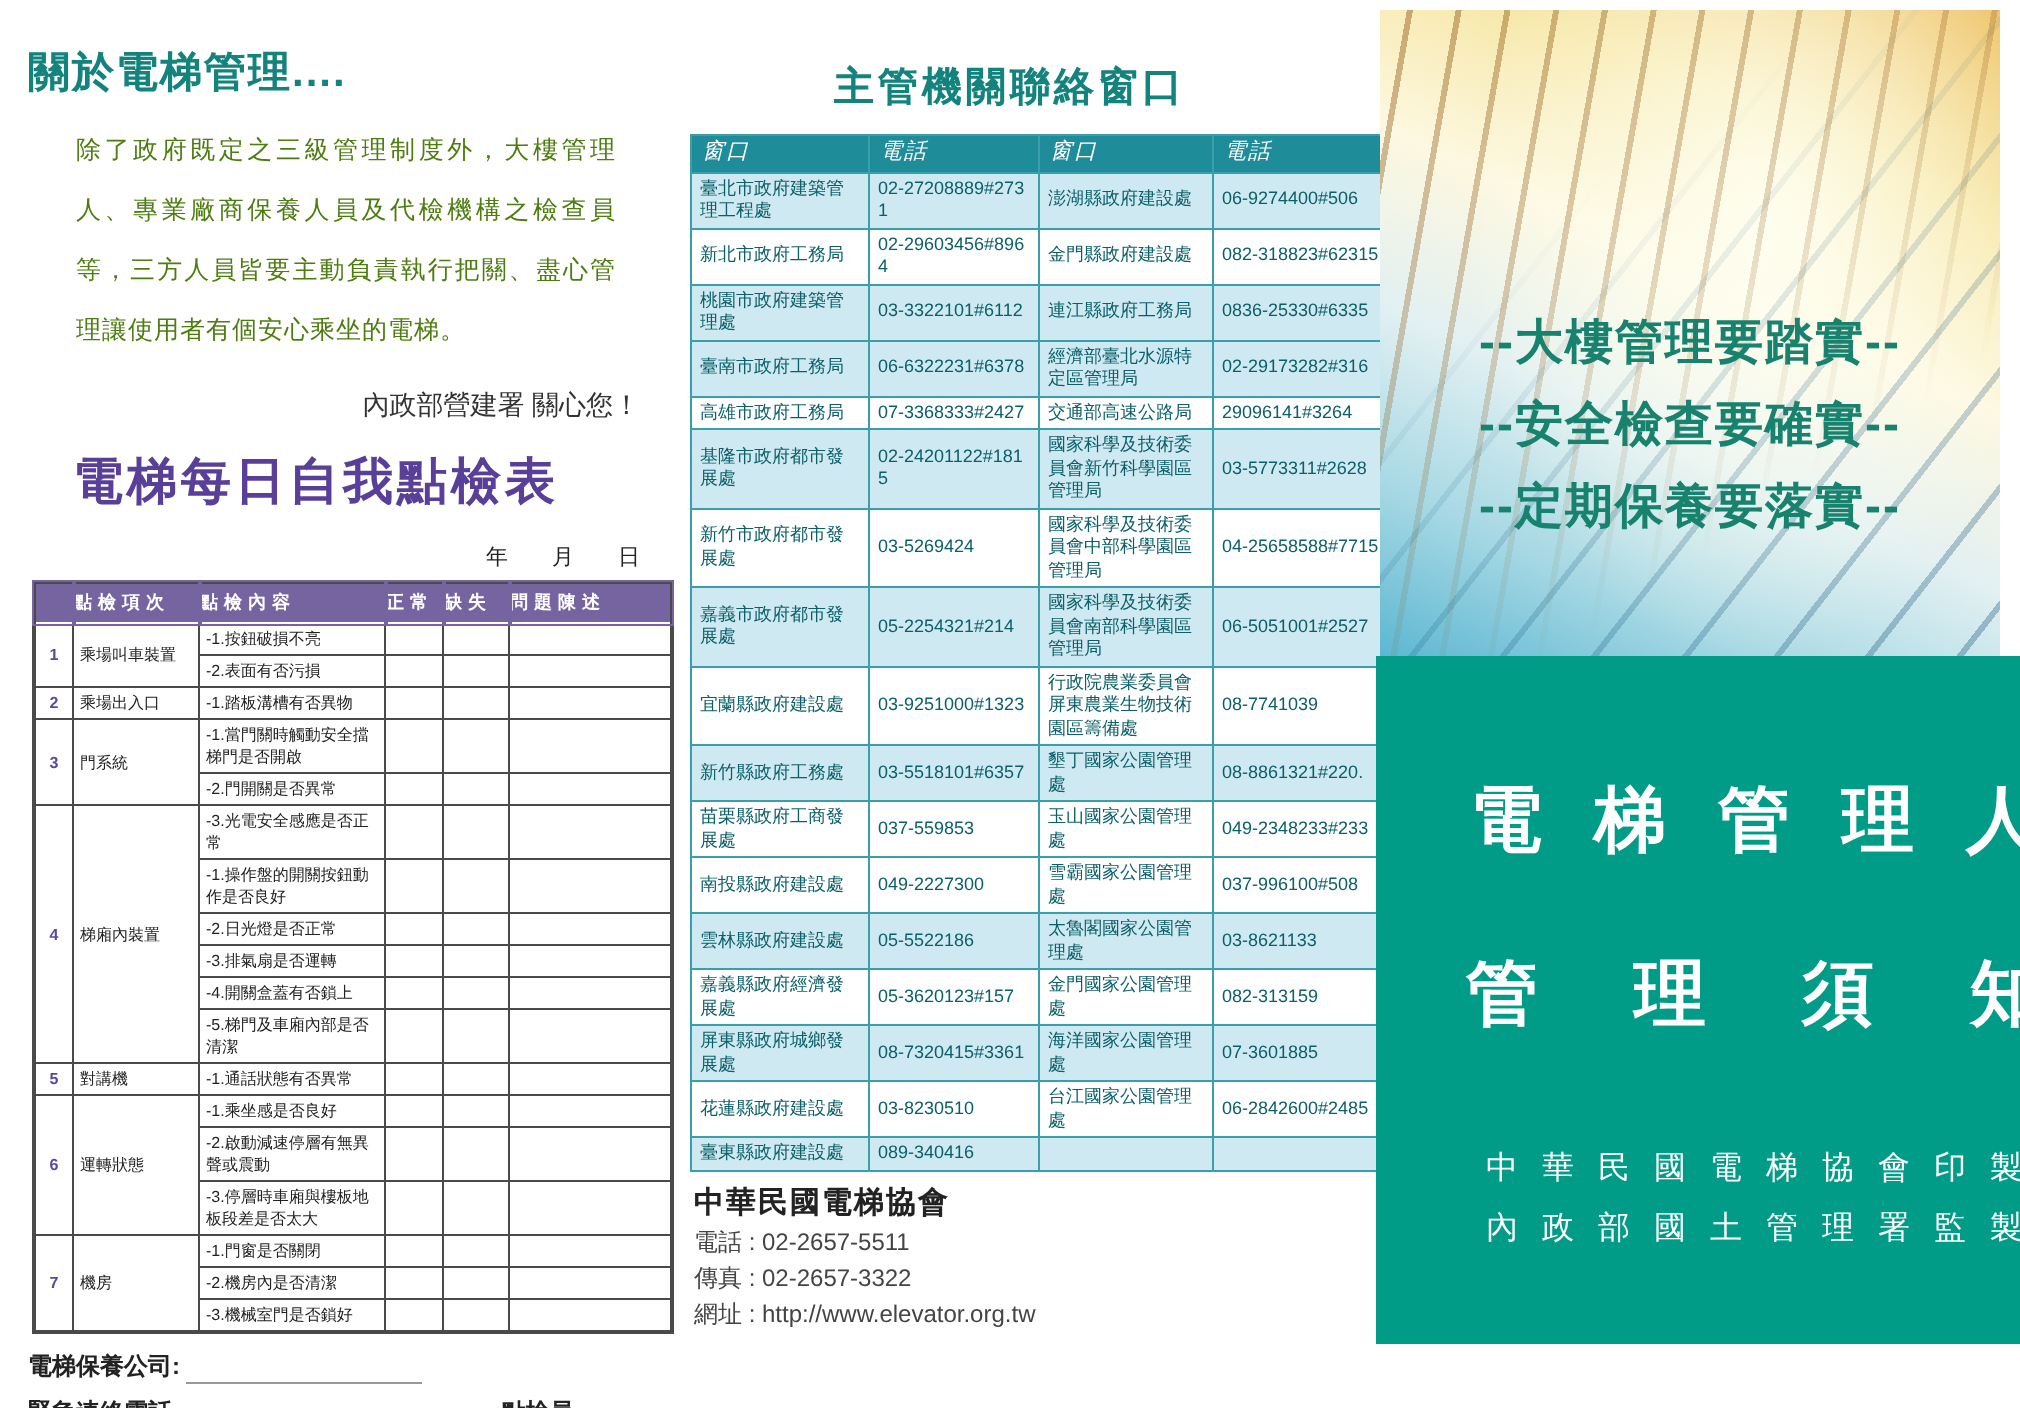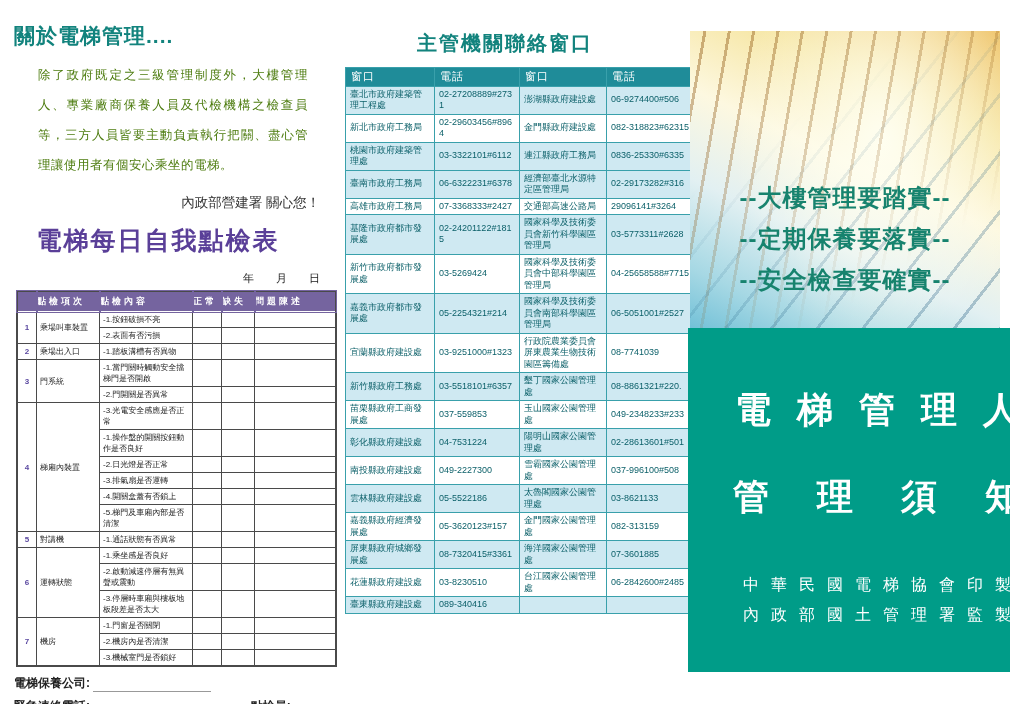--- a/index.html
+++ b/index.html
@@ -27,29 +27,29 @@
   .left-footer{margin:8px 0 0 2px;font-size:12px;font-weight:bold;color:#222;}
   .left-footer .row{margin-top:6px;}
   .blank-line{display:inline-block;border-bottom:1px solid #999;height:12px;vertical-align:bottom;}
   .w120{width:118px;} .w130{width:128px;}
   .inspector{margin-left:26px;}
   
   .mid-panel{position:absolute;left:345px;top:28px;width:320px;}
   .mid-title{font-size:20px;font-weight:bold;color:#12837d;text-align:center;letter-spacing:2px;margin:2px 0 10px 0;}
   table.contacts{border-collapse:collapse;width:316px;table-layout:fixed;}
   table.contacts th,table.contacts td{border:1px solid #39a0ab;padding:2px 4px;font-size:9px;line-height:11.5px;vertical-align:middle;color:#0a5f68;word-break:break-all;}
-  table.contacts thead th{background:#1f8c99;color:#fff;font-size:11px;font-weight:normal;text-align:left;padding:3px 5px;letter-spacing:1px;}
+  table.contacts thead th{background:#1f8c99;color:#fff;font-size:11px;font-weight:normal;text-align:left;padding:3px 5px;letter-spacing:1px;font-style:italic;}
   table.contacts tr.alt td{background:#cfe9f2;}
   .ct-c1{width:78px;} .ct-c2{width:74px;} .ct-c3{width:76px;} .ct-c4{width:80px;}
   td.small-cell{font-size:7px;line-height:9.5px;}
   .org-block{margin:6px 0 0 2px;}
   .org-name{font-size:15px;font-weight:bold;color:#222;letter-spacing:1px;line-height:20px;}
   .org-line{font-size:12px;color:#444;line-height:18px;}
   
-  .photo{position:absolute;left:690px;top:31px;width:310px;height:386px;overflow:hidden;
+  .photo{position:absolute;left:690px;top:5px;width:310px;height:386px;overflow:hidden;
     background:
       radial-gradient(ellipse at 62% 28%, rgba(255,255,242,0.95), rgba(255,255,255,0) 55%),
       linear-gradient(205deg,#eec266 0%,#f6e6a4 20%,#fdf8e0 38%,#e2f0f2 55%,#a6d8e4 72%,#5db7d2 88%,#2f8fb6 100%);}
   .photo .mullions{position:absolute;inset:-30px;
     background:repeating-linear-gradient(100deg, rgba(141,84,15,0.5) 0 3px, rgba(255,255,255,0) 3px 24px);
     -webkit-mask-image:linear-gradient(145deg,#000 0%,rgba(0,0,0,0.55) 35%,transparent 62%);
     mask-image:linear-gradient(145deg,#000 0%,rgba(0,0,0,0.55) 35%,transparent 62%);}
   .photo .glasslines{position:absolute;inset:-30px;
     background:repeating-linear-gradient(128deg, rgba(23,84,122,0.45) 0 3px, rgba(255,255,255,0) 3px 36px);
     -webkit-mask-image:linear-gradient(325deg,#000 0%,rgba(0,0,0,0.5) 40%,transparent 70%);
@@ -295,26 +295,20 @@
           <td class="ct-c2">03-5518101#6357</td>
           <td class="ct-c3">墾丁國家公園管理處</td>
           <td class="ct-c4">08-8861321#220.</td>
         </tr>
         <tr>
           <td class="ct-c1">苗栗縣政府工商發展處</td>
           <td class="ct-c2">037-559853</td>
           <td class="ct-c3">玉山國家公園管理處</td>
           <td class="ct-c4">049-2348233#233</td>
         </tr>
-        <tr class="alt">
-          <td class="ct-c1">彰化縣政府建設處</td>
-          <td class="ct-c2">04-7531224</td>
-          <td class="ct-c3">陽明山國家公園管理處</td>
-          <td class="ct-c4">02-28613601#501</td>
-        </tr>
         <tr>
           <td class="ct-c1">南投縣政府建設處</td>
           <td class="ct-c2">049-2227300</td>
           <td class="ct-c3">雪霸國家公園管理處</td>
           <td class="ct-c4">037-996100#508</td>
         </tr>
         <tr class="alt">
           <td class="ct-c1">雲林縣政府建設處</td>
           <td class="ct-c2">05-5522186</td>
           <td class="ct-c3">太魯閣國家公園管理處</td>
@@ -340,29 +334,36 @@
         </tr>
         <tr class="alt">
           <td class="ct-c1">臺東縣政府建設處</td>
           <td class="ct-c2">089-340416</td>
           <td class="ct-c3"></td>
           <td class="ct-c4"></td>
         </tr>
       </tbody>
   </table>
 
+  <div class="org-block">
+    <div class="org-name">中華民國電梯協會</div>
+    <div class="org-line">電話 : 02-2657-5511</div>
+    <div class="org-line">傳真 : 02-2657-3322</div>
+    <div class="org-line">網址 : http://www.elevator.org.tw</div>
+
+  </div>
 </div>
 
 <div class="photo">
   <div class="mullions"></div>
   <div class="glasslines"></div>
   <div class="slogans">
     <div class="slogan">--大樓管理要踏實--</div>
+    <div class="slogan">--安全檢查要確實--</div>
     <div class="slogan">--定期保養要落實--</div>
-    <div class="slogan">--安全檢查要確實--</div>
   </div>
 </div>
 
 <div class="green-panel">
   <div class="panel-title">
     <span class="t1">電梯管理人</span>
     <span class="t2">管理須知</span>
   </div>
   <div class="credits">
     <span class="credit">中華民國電梯協會印製</span>

